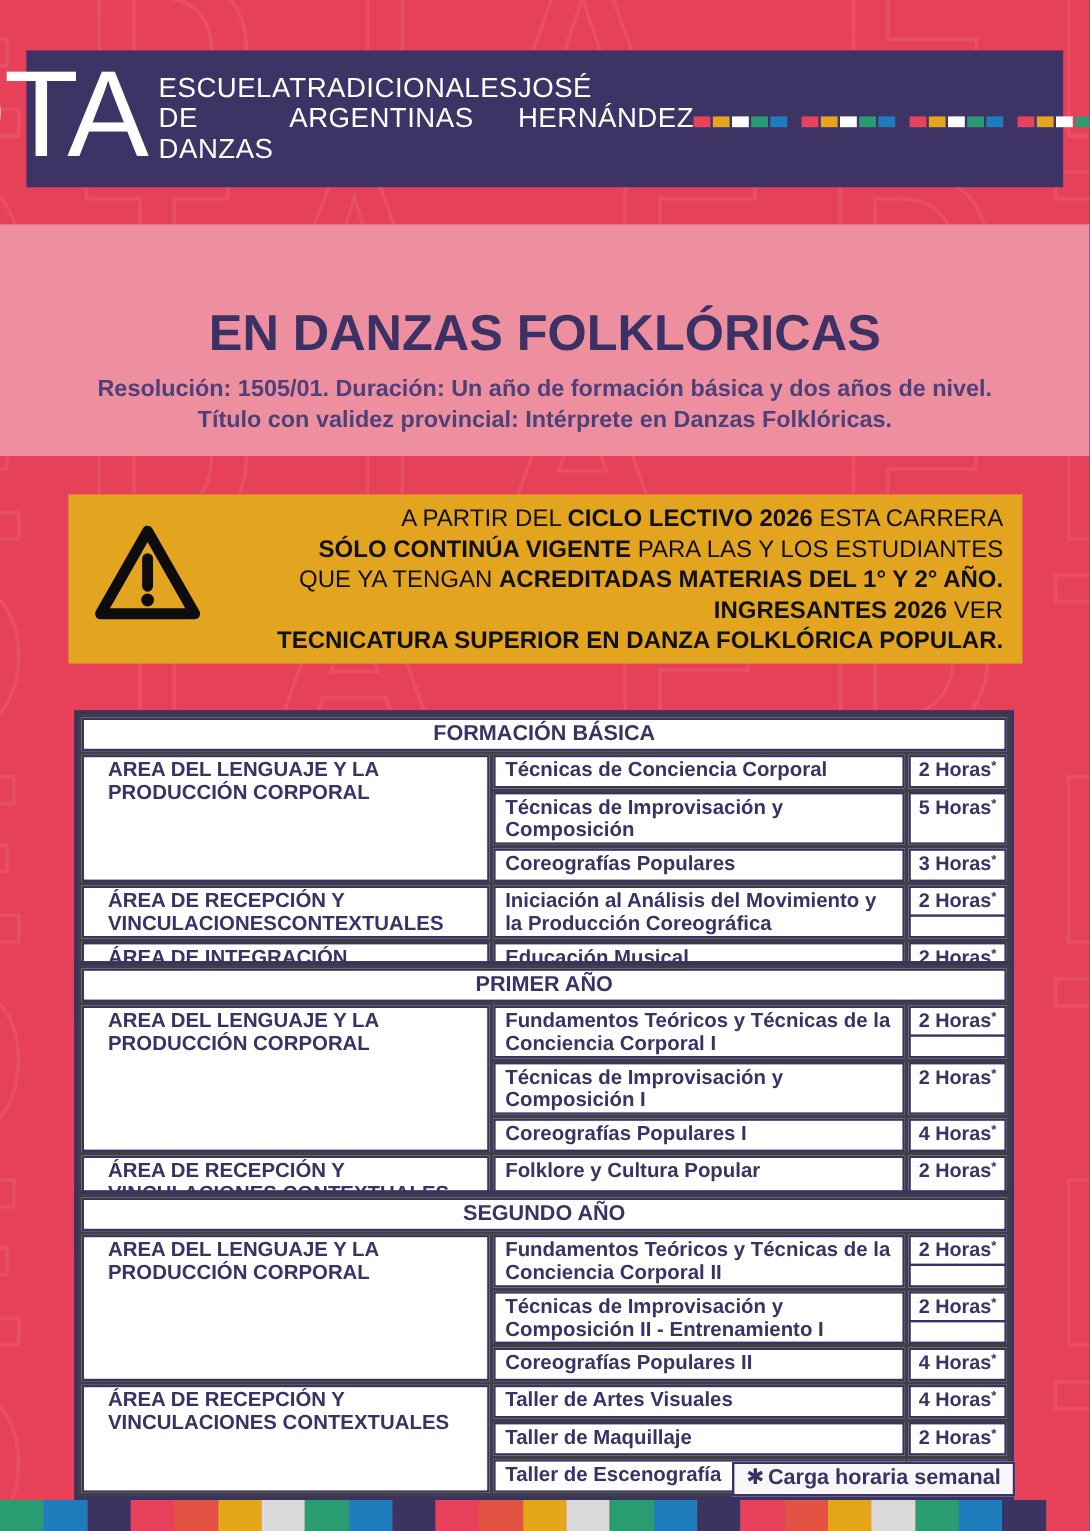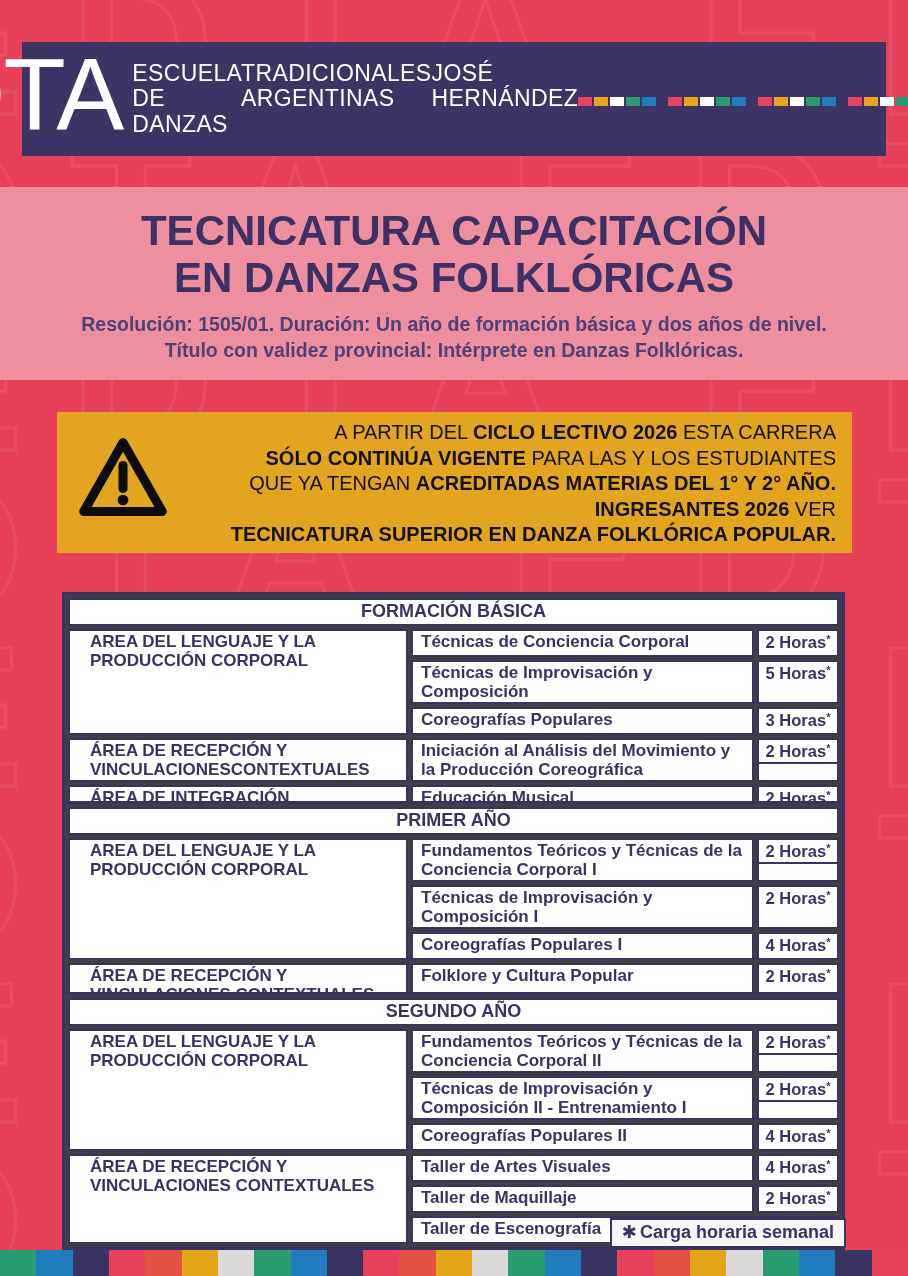--- a/index.html
+++ b/index.html
@@ -112,21 +112,21 @@
               <span class="dash" style="background: rgb(42, 156, 114);"></span>
               <span class="dash" style="background: rgb(31, 125, 189);"></span>
             </div>
             <span class="dash" style="background: rgb(232, 65, 92);"></span>
           </div>
       </div>
     </div>
   </header>
 
   <section class="intro">
-    <h1><span>TECNICATURA CAPACITACIÓN</span><br>
+    <h1><br>
       <span>EN DANZAS FOLKLÓRICAS</span></h1>
     <p class="sub">Resolución: 1505/01. Duración: Un año de formación básica y dos años de nivel.</p>
     <p class="sub">Título con validez provincial: Intérprete en Danzas Folklóricas.</p>
   </section>
 
   <section class="warning">
     <svg class="warn-icon" width="96" height="88" viewBox="0 0 100 92">
       <path d="M50 9 L91 81 L9 81 Z" fill="none" stroke="#0c0c0c" stroke-width="9.5" stroke-linejoin="round"></path>
       <line x1="50" y1="33" x2="50" y2="57" stroke="#0c0c0c" stroke-width="9.5" stroke-linecap="round"></line>
       <circle cx="50" cy="69" r="5.6" fill="#0c0c0c"></circle>

